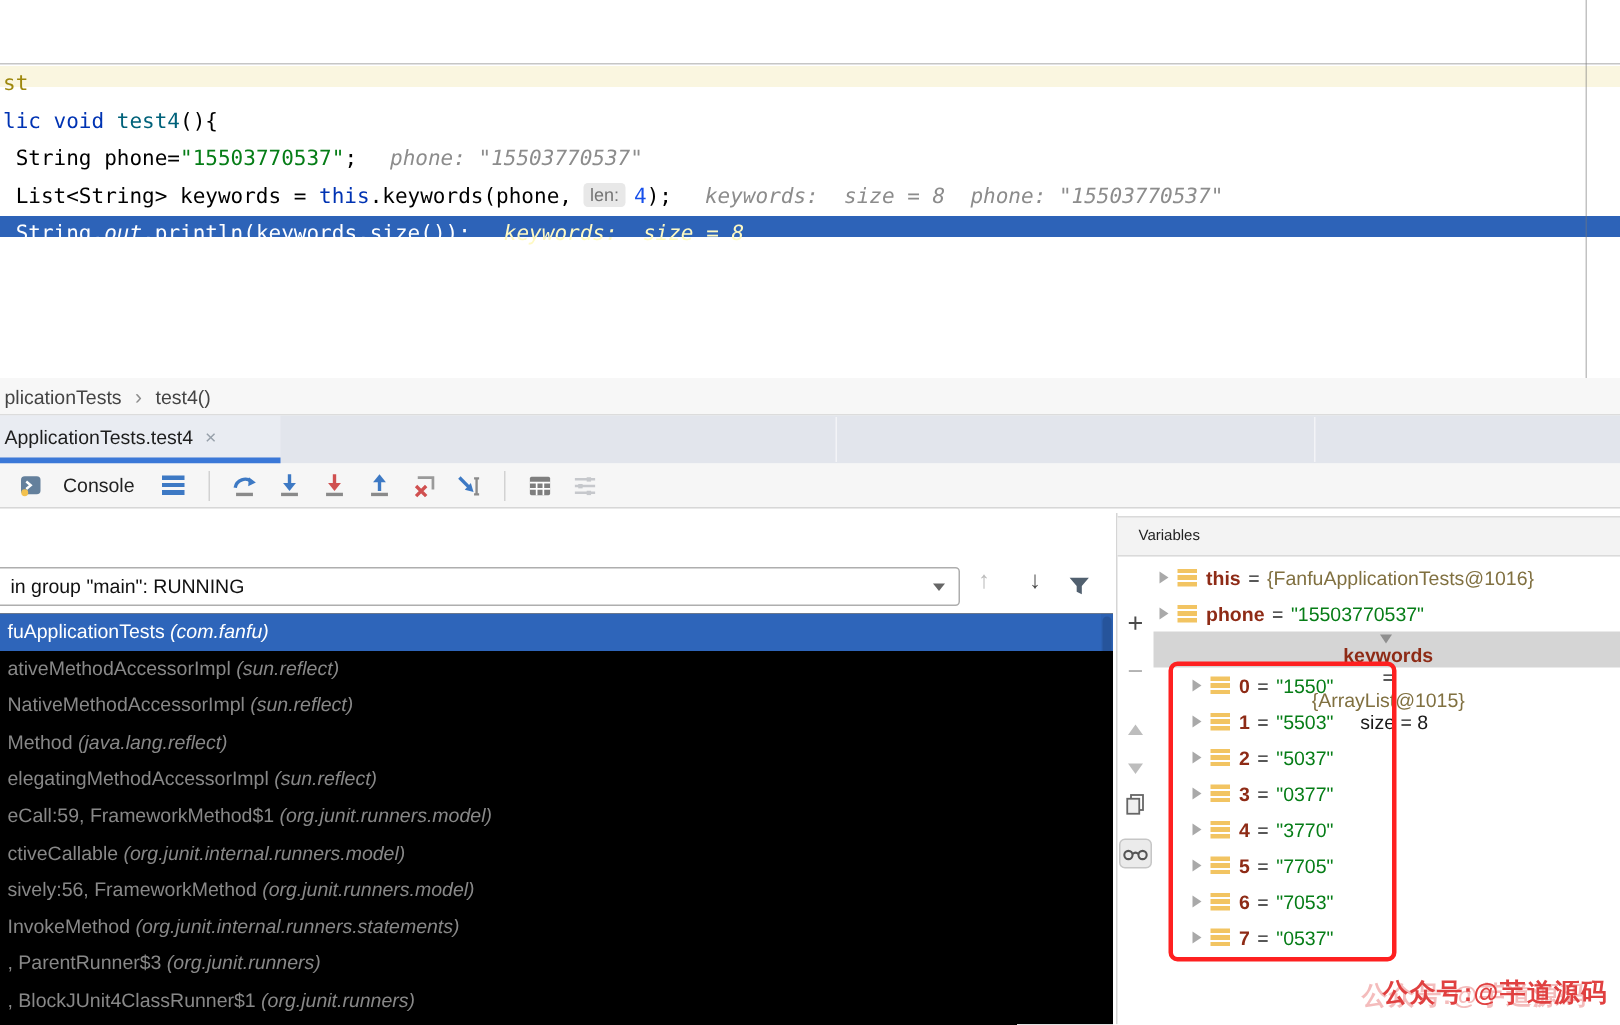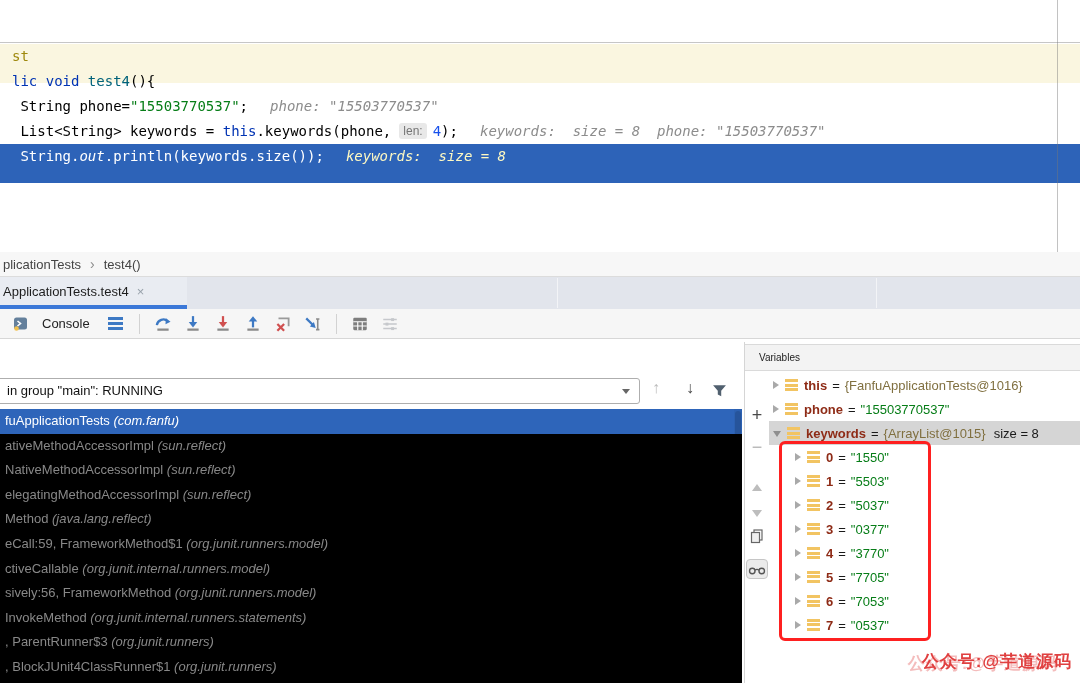--- a/index.html
+++ b/index.html
@@ -3,21 +3,21 @@
 <meta charset="utf-8">
 <style>
   * { margin:0; padding:0; box-sizing:border-box; }
   body { font-family:"Liberation Sans", sans-serif; background:#fff; }
   .screen { position:relative; width:1080px; height:683px; overflow:hidden; background:#fff; }
 
   
   .editor { position:absolute; top:0; left:0; width:1080px; height:252px; background:#fff;
             font-family:"DejaVu Sans Mono", monospace; font-size:14px; }
   .ed-top-empty { position:absolute; top:0; left:0; right:0; height:43px; background:#fff; border-bottom:1px solid #c6c6c6; }
-  .ln { position:absolute; left:0; right:0; height:39px; line-height:25px; padding-left:12px; white-space:pre; color:#000; }
+  .ln { position:absolute; left:0; right:0; height:14px; line-height:25px; padding-left:2px; white-space:pre; color:#000; }
   .ln span { white-space:pre; }
   .ln-annot { top:44px; background:#faf6e0; }
   .ln-sig   { top:69px; }
   .ln-phone { top:94px; }
   .ln-kw    { top:119px; }
   .ln-exec  { top:144px; background:#2d63b8; color:#fff; }
   .tok-annot { color:#9e880d; }
   .tok-kw { color:#0033b3; }
   .tok-method { color:#00627a; }
   .tok-str { color:#067d17; }
@@ -82,21 +82,21 @@
   .s-tri-up { top:106px; }
   .s-tri-dn { top:132px; }
   .tri-up { display:inline-block; width:0; height:0; border-left:5.5px solid transparent; border-right:5.5px solid transparent; border-bottom:7px solid #bdbdbd; }
   .tri-dn { display:inline-block; width:0; height:0; border-left:5.5px solid transparent; border-right:5.5px solid transparent; border-top:7px solid #bdbdbd; }
   .s-copy { top:158px; }
   .s-glasses { top:188px; }
   .glasses-btn { display:inline-block; width:22px; height:20px; background:#ebebeb; border:1px solid #c6c6c6; border-radius:4px; padding-top:3px; }
   .vars-tree { position:absolute; left:24px; top:31px; right:0; bottom:0; }
   .var-row { height:24px; display:flex; align-items:center; font-size:13px; white-space:pre; padding-left:2px; }
   .var-row.child { padding-left:24px; }
-  .var-row.sel { background:#d5d5d5; }
+  .var-row.sel { background:#d5d5d5;flex-direction:column; }
   .tree-arrow { display:inline-block; width:0; height:0; margin:0 6px 0 2px; }
   .arr-right { border-top:4.5px solid transparent; border-bottom:4.5px solid transparent; border-left:6px solid #a9a9a9; }
   .arr-down { border-left:4.5px solid transparent; border-right:4.5px solid transparent; border-top:6px solid #8f8f8f; margin-top:2px; }
   .val-icon { display:inline-block; width:13px; height:12px; margin-right:6px;
               background:repeating-linear-gradient(to bottom,#f2c462 0 3px,transparent 3px 4.5px); }
   .vname { color:#8e2b16; font-weight:600; }
   .veq { color:#1a1a1a; margin:0 5px; }
   .vobj { color:#807040; }
   .vstr { color:#067d17; }
   .vsize { color:#1a1a1a; margin-left:8px; }
@@ -220,22 +220,22 @@
       <span class="thr-ic ic-up">↑</span>
       <span class="thr-ic ic-down">↓</span>
       <span class="ic-funnel"><svg width="15" height="15" viewBox="0 0 14 14">
             <path d="M1 2 H13 L8.6 7.2 V12.3 L5.4 10.8 V7.2 Z" fill="#51606f"></path>
           </svg></span>
     </div>
     <div class="frames-list">
       <div class="frame-row sel"><span>fuApplicationTests </span><span class="pkg">(com.fanfu)</span></div>
       <div class="frame-row"><span>ativeMethodAccessorImpl </span><span class="pkg">(sun.reflect)</span></div>
       <div class="frame-row"><span>NativeMethodAccessorImpl </span><span class="pkg">(sun.reflect)</span></div>
+      <div class="frame-row"><span>Method </span><span class="pkg">(java.lang.reflect)</span></div>
       <div class="frame-row"><span>elegatingMethodAccessorImpl </span><span class="pkg">(sun.reflect)</span></div>
-      <div class="frame-row"><span>Method </span><span class="pkg">(java.lang.reflect)</span></div>
       <div class="frame-row"><span>eCall:59, FrameworkMethod$1 </span><span class="pkg">(org.junit.runners.model)</span></div>
       <div class="frame-row"><span>ctiveCallable </span><span class="pkg">(org.junit.internal.runners.model)</span></div>
       <div class="frame-row"><span>sively:56, FrameworkMethod </span><span class="pkg">(org.junit.runners.model)</span></div>
       <div class="frame-row"><span>InvokeMethod </span><span class="pkg">(org.junit.internal.runners.statements)</span></div>
       <div class="frame-row"><span>, ParentRunner$3 </span><span class="pkg">(org.junit.runners)</span></div>
       <div class="frame-row"><span>, BlockJUnit4ClassRunner$1 </span><span class="pkg">(org.junit.runners)</span></div>
       <div class="frames-scroll">
           <div class="frames-thumb"></div>
         </div>
     </div>

